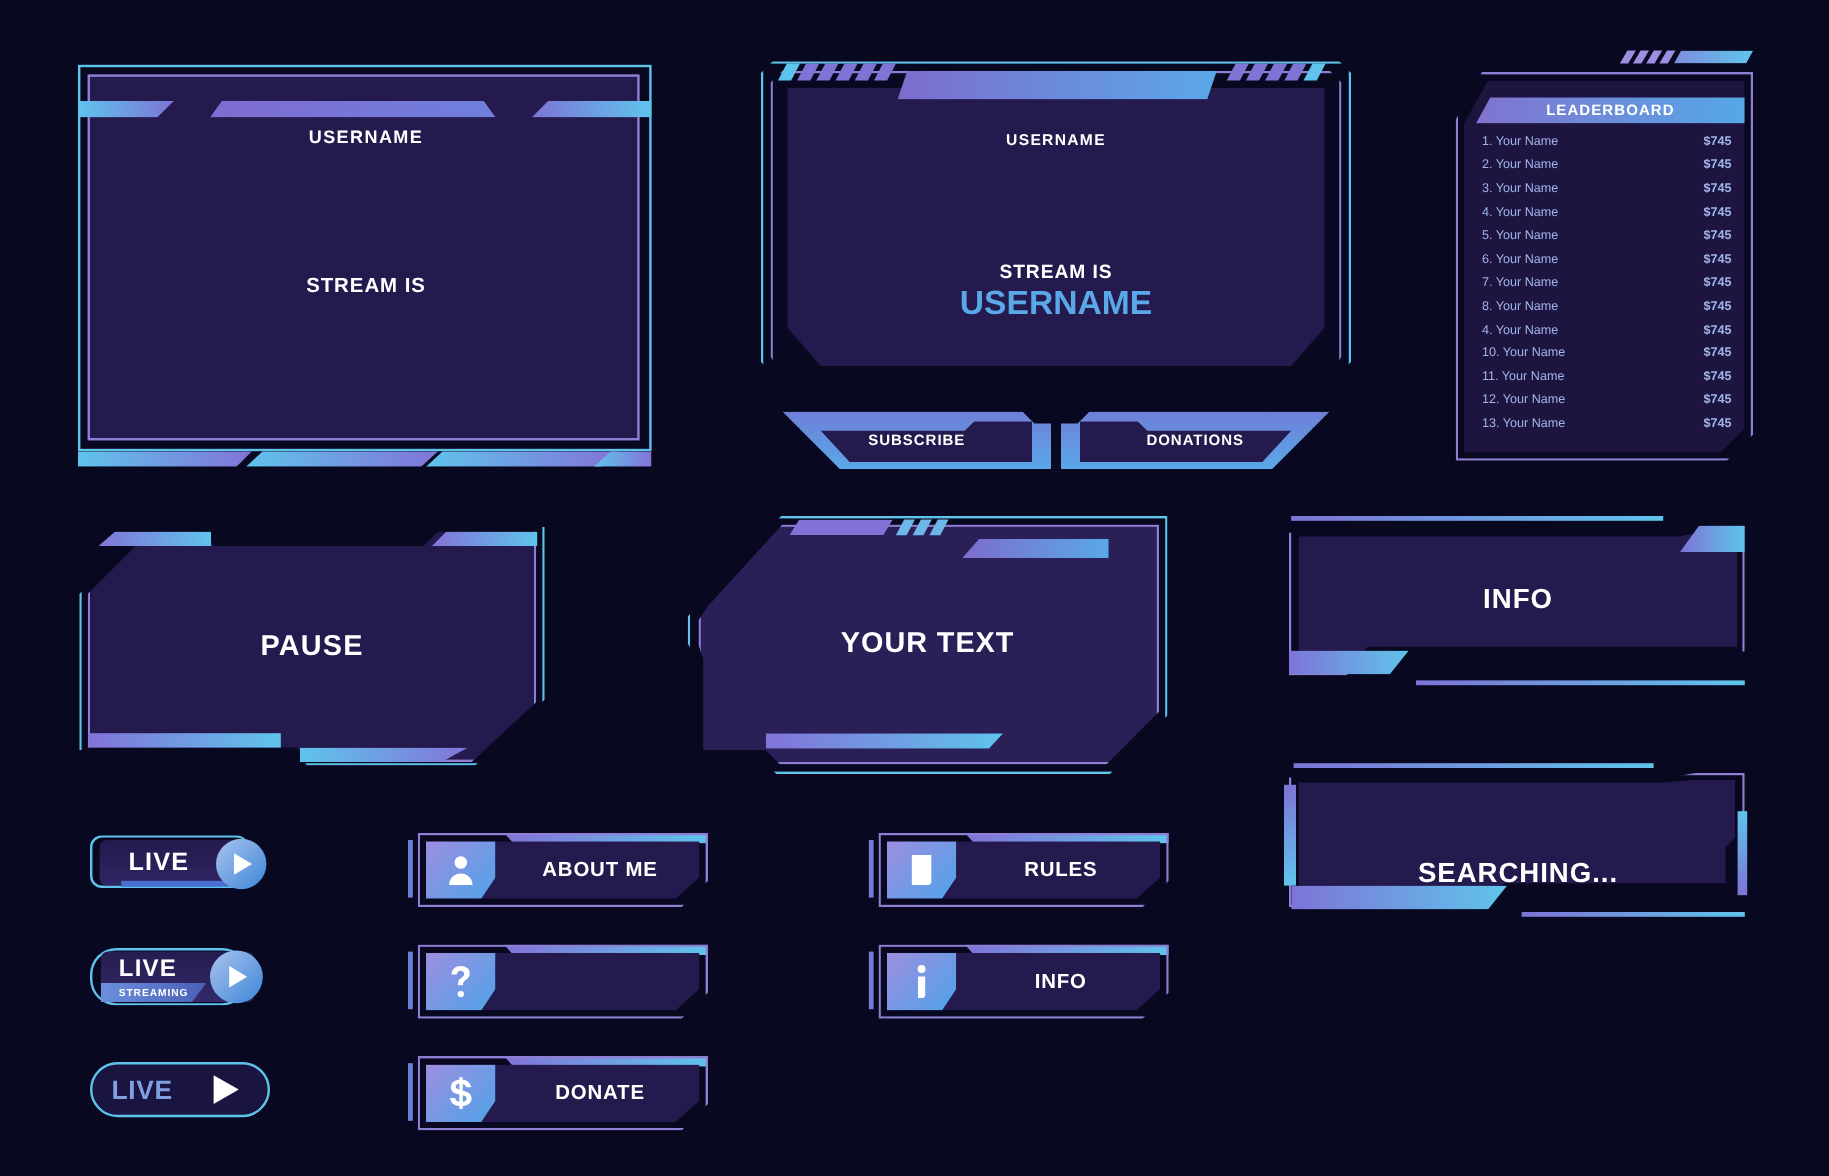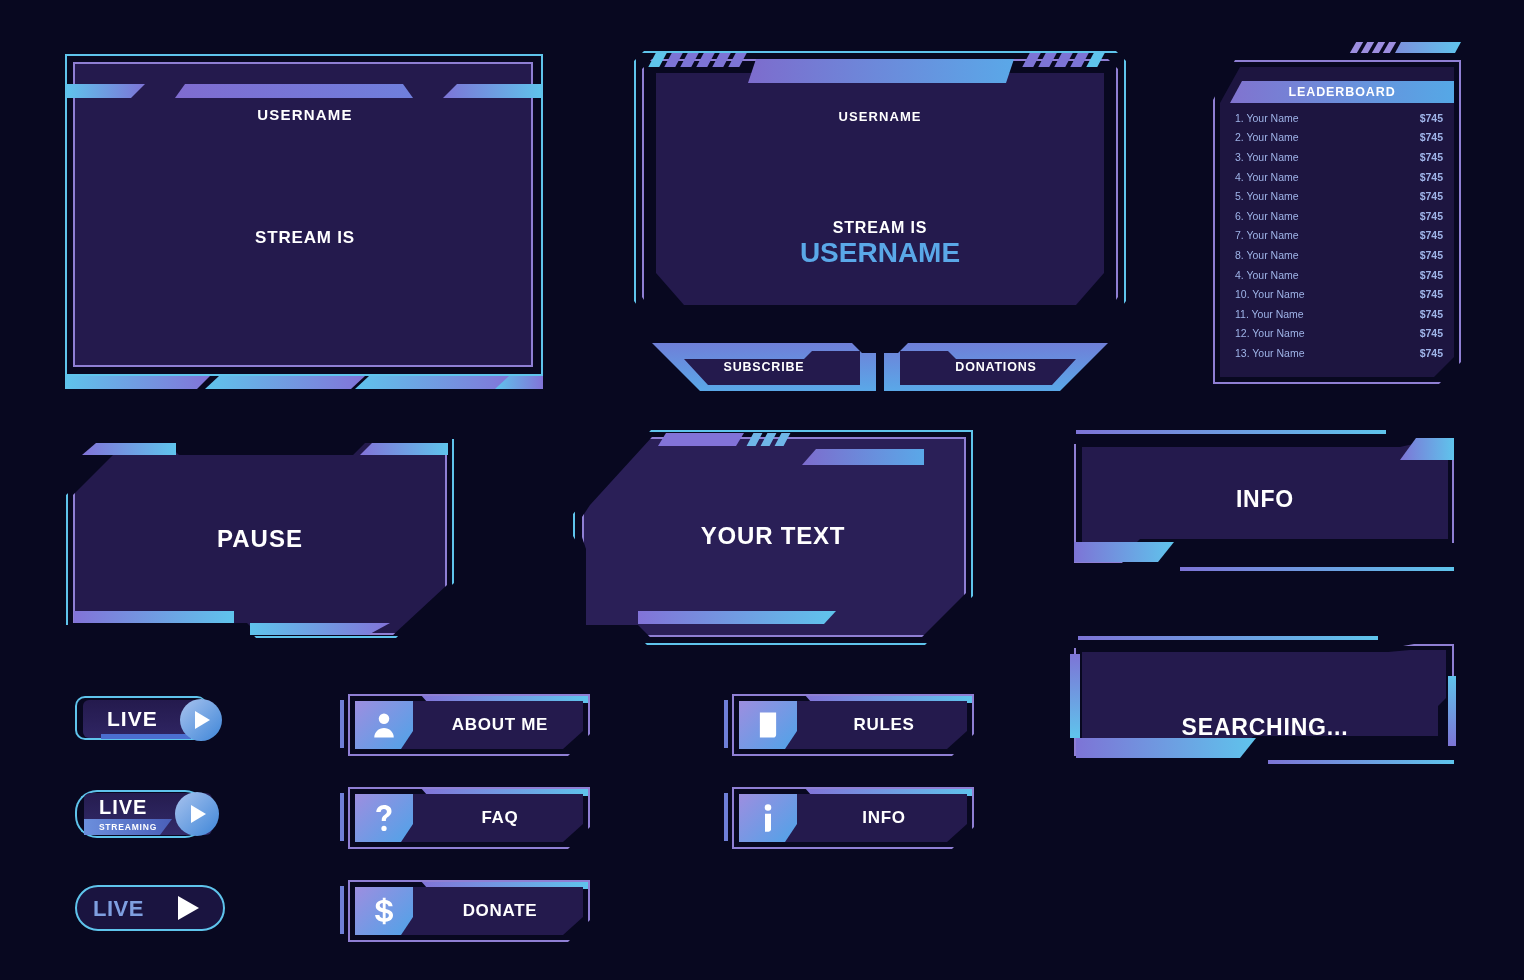--- a/index.html
+++ b/index.html
@@ -517,21 +517,20 @@
     <div class="mb-tick"></div>
     <div class="mb-top"></div>
     <div class="mb-outline"></div>
     <div class="mb-face"></div>
     <div class="mb-icon">
       <svg viewBox="0 0 24 24" aria-hidden="true">
           <path d="M12 1.6c-3.6 0-6 2.3-6.2 5.6h3.5c.1-1.5 1.1-2.5 2.6-2.5 1.4 0 2.4.9 2.4 2.1 0 1.1-.5 1.7-1.9 2.7-1.6 1.1-2.3 2.2-2.2 4v.9h3.3v-.7c0-1.2.4-1.8 1.9-2.8 1.7-1.2 2.6-2.5 2.6-4.4 0-3-2.4-4.9-6-4.9z"></path>
           <circle cx="12" cy="20.3" r="2.1"></circle>
         </svg>
     </div>
-    <div class="mb-label">FAQ</div>
   </div>
 
   <div class="menu-btn" style="left:724px;top:694px;">
     <div class="mb-tick"></div>
     <div class="mb-top"></div>
     <div class="mb-outline"></div>
     <div class="mb-face"></div>
     <div class="mb-icon">
       <svg viewBox="0 0 24 24" aria-hidden="true">
           <path d="M5.5 2h13v17.5a2.5 2.5 0 0 1-2.5 2.5H5.5zM8 6h8v2H8zm0 4h8v2H8zm0 4h8v2H8z" fill="#fff"></path>

